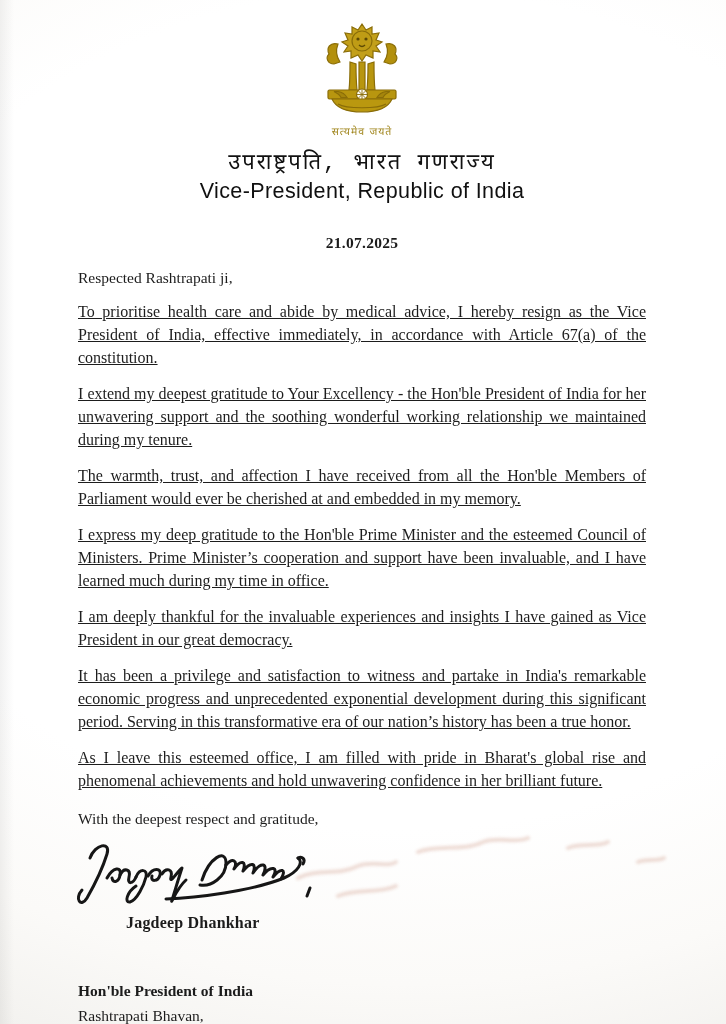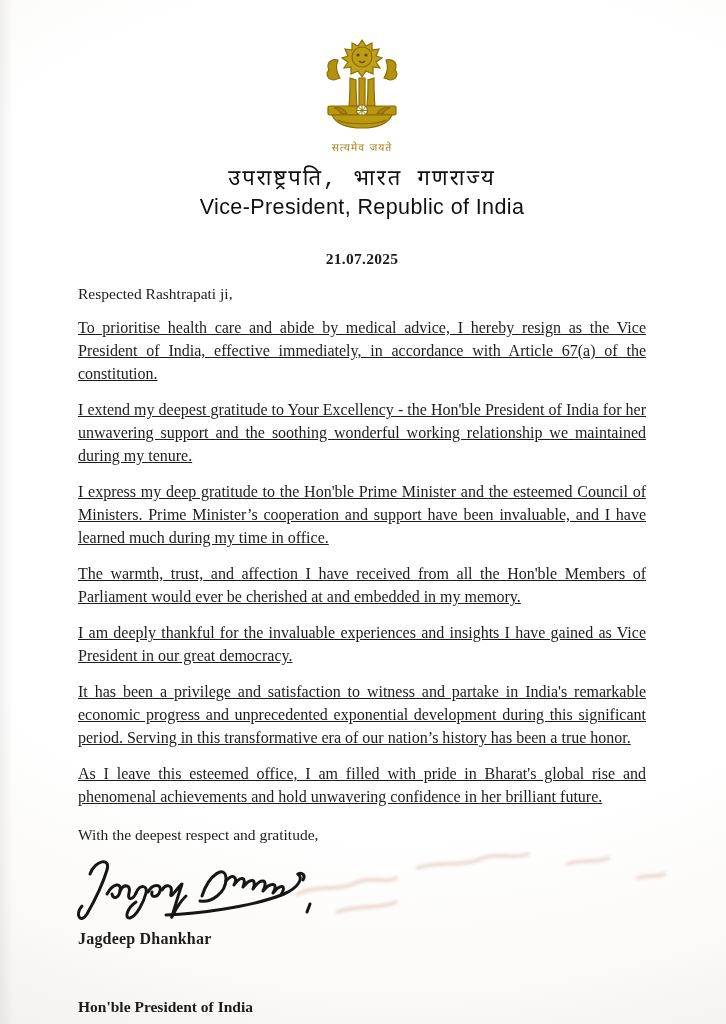--- a/index.html
+++ b/index.html
@@ -10,21 +10,21 @@
     overflow:hidden;
   }
   .page{
     position:relative;
     width:726px;height:1024px;
     background:
       radial-gradient(ellipse 900px 700px at 55% 40%, #ffffff 60%, #fbfaf8 82%, #f2f1ee 100%),
       #fcfbf9;
     color:#1c1c1c;
     box-sizing:border-box;
-    padding:34px 80px 0 78px;
+    padding:18px 80px 0 78px;
   }
   .edge-shade{
     position:absolute;left:0;top:0;bottom:0;width:14px;
     background:linear-gradient(90deg, rgba(120,120,118,0.10), rgba(120,120,118,0));
     pointer-events:none;
   }
   .masthead{ text-align:center; }
   .emblem{ display:inline-block; }
   .motto{
     font-family:"DejaVu Sans", sans-serif;
@@ -51,21 +51,21 @@
     color:#1d1d1d;
     text-decoration:underline;
   }
   .closing{ margin-top:18px; font-size:15.5px; }
   .sig-wrap{ position:relative; margin-top:8px; height:74px; }
   .sig-svg{ position:absolute; left:-4px; top:0; }
   .ghost{
     position:absolute; pointer-events:none;
     filter:blur(1.6px); opacity:0.9;
   }
-  .signatory{ font-weight:bold; font-size:16px; margin-top:4px; letter-spacing:0.2px; }
+  .signatory{ font-weight:bold; font-size:16px; margin-top:4px; letter-spacing:0.2px;margin-left:48px; }
   .recipient{ margin-top:46px; font-size:15.5px; line-height:25px; }
   .recipient .r1{ font-weight:bold; }
 </style>
 </head>
 <body>
 
 <div class="page">
   <div class="edge-shade"></div>
 
   <div class="masthead">
@@ -108,22 +108,22 @@
     <div class="title-en">Vice-President, Republic of India</div>
   </div>
 
   <div class="date-line">21.07.2025</div>
 
   <div class="salutation">Respected Rashtrapati ji,</div>
 
   <div class="body-copy">
     <p>To prioritise health care and abide by medical advice, I hereby resign as the Vice President of India, effective immediately, in accordance with Article 67(a) of the constitution.</p>
     <p>I extend my deepest gratitude to Your Excellency - the Hon'ble President of India for her unwavering support and the soothing wonderful working relationship we maintained during my tenure.</p>
+    <p>The warmth, trust, and affection I have received from all the Hon'ble Members of Parliament would ever be cherished at and embedded in my memory.</p>
     <p>I express my deep gratitude to the Hon'ble Prime Minister and the esteemed Council of Ministers. Prime Minister’s cooperation and support have been invaluable, and I have learned much during my time in office.</p>
-    <p>The warmth, trust, and affection I have received from all the Hon'ble Members of Parliament would ever be cherished at and embedded in my memory.</p>
     <p>I am deeply thankful for the invaluable experiences and insights I have gained as Vice President in our great democracy.</p>
     <p>It has been a privilege and satisfaction to witness and partake in India's remarkable economic progress and unprecedented exponential development during this significant period. Serving in this transformative era of our nation’s history has been a true honor.</p>
     <p>As I leave this esteemed office, I am filled with pride in Bharat's global rise and phenomenal achievements and hold unwavering confidence in her brilliant future.</p>
   </div>
 
   <div class="closing">With the deepest respect and gratitude,</div>
 
   <div class="sig-wrap">
     <svg class="ghost" style="left:200px; top:-18px;" width="420" height="90" viewBox="0 0 420 90">
       <g fill="none" stroke="rgba(196,130,105,0.30)" stroke-width="4" stroke-linecap="round">

